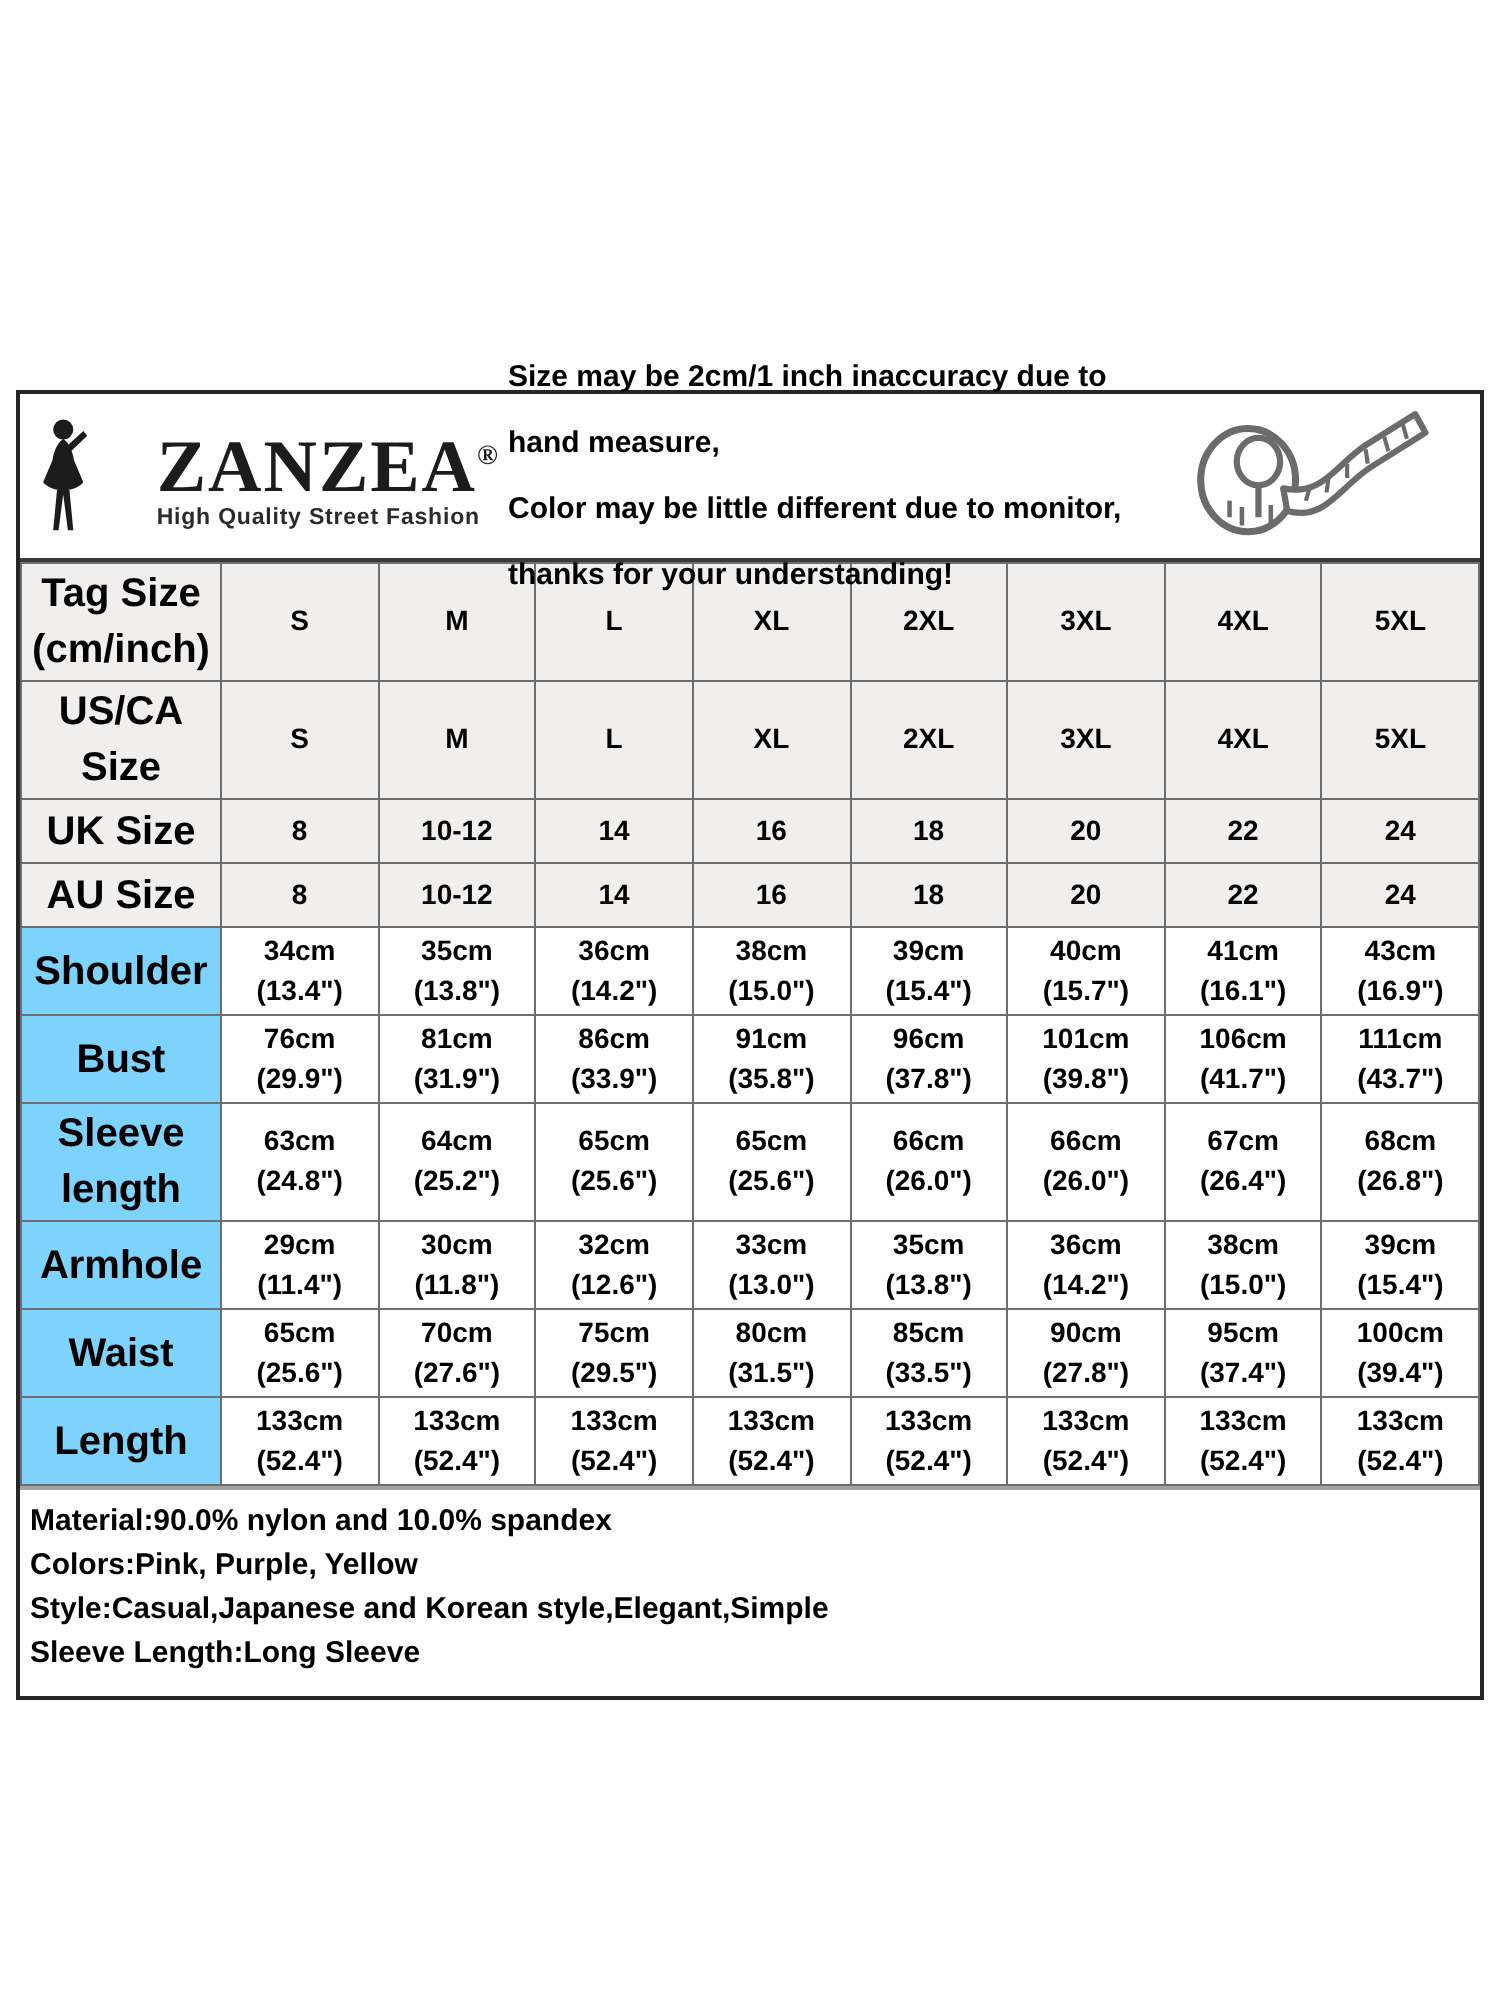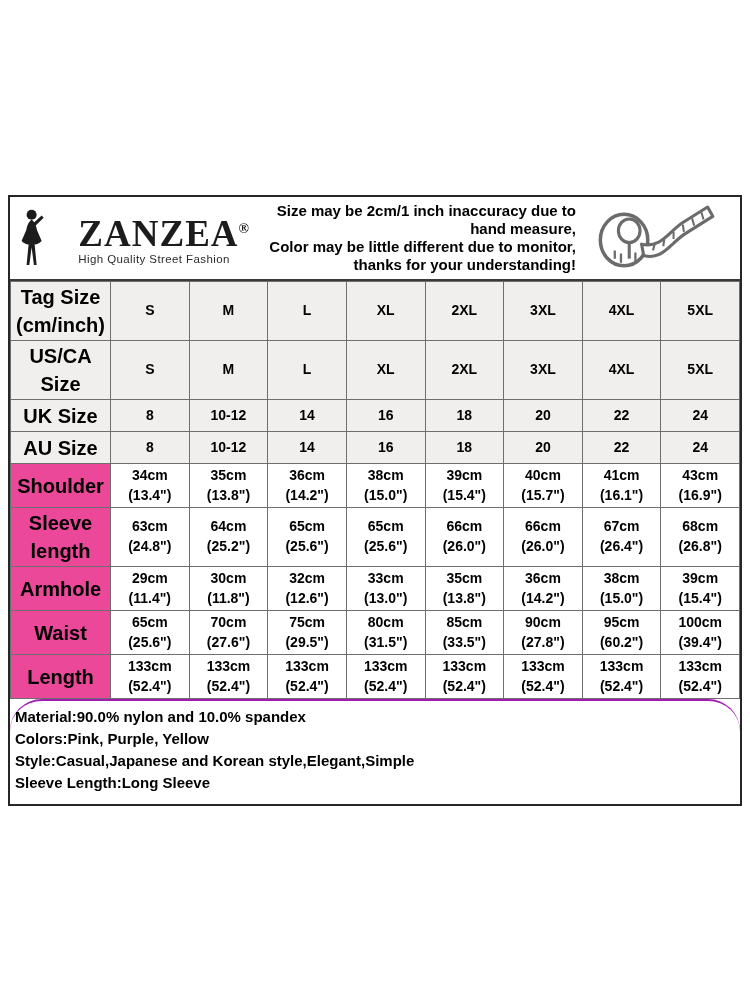--- a/index.html
+++ b/index.html
@@ -15,44 +15,44 @@
   .header {
     display:flex; align-items:center;
     height:84px; padding:4px 10px;
     border-bottom:2px solid #3a3a3a;
   }
   .logo { display:flex; align-items:center; width:230px; flex:0 0 auto;gap:28px; }
   .logo-text { margin-left:4px; }
   .brand-line { font-family:"Liberation Serif", serif; font-weight:bold; color:#1c1c1c;
                 font-size:37px; line-height:36px; letter-spacing:1px; }
   .brand-line sup { font-size:14px; vertical-align:super; }
-  .tagline { font-size:11.5px; font-weight:normal; color:#2b2b2b; letter-spacing:0.4px; margin-top:1px; }
-  .notice { flex:1 1 auto; text-align:right; font-size:15px; font-weight:bold; line-height:18px; padding:0 4px; }
+  .tagline { font-size:11.5px; font-weight:bold; color:#2b2b2b; letter-spacing:0.4px; margin-top:1px; }
+  .notice { flex:1 1 auto; text-align:left; font-size:15px; font-weight:bold; line-height:33px; padding:0 4px; }
   .tape { flex:0 0 auto; width:150px; display:flex; justify-content:center; }
   
   table { width:100%; border-collapse:collapse; table-layout:fixed; }
   td {
     border:1px solid #6e6e6e;
     text-align:center; vertical-align:middle;
     font-size:14px; font-weight:bold;
     white-space:pre-line; line-height:1.4;
     padding:1px 2px;
   }
   col.lblcol { width:100px; }
   tr.r-tag td { height:37px; }
   tr.r-size td { height:32px; }
   tr.r-measure td { height:44px; }
   tr.r-tag td, tr.r-size td { background:#f1efed; }
-  tr.r-measure td.lbl { background:#ec4899; }
+  tr.r-measure td.lbl { background:#7dd3fc; }
   td.lbl { font-size:20px; }
   
   .details {
-    border-top:2px solid #a21caf;
+    border-top:2px solid #a3a3a3;
     padding:5px 0 10px 5px;
-    font-size:15px; font-weight:bold; line-height:22px;border-radius:32px;
+    font-size:15px; font-weight:bold; line-height:22px;
   }
   svg { display:block; }
 </style>
 </head>
 <body>
 
 <div class="sheet">
 
   <div class="header">
     <div class="logo">
@@ -155,20 +155,39 @@
           <td>39cm
 (15.4")</td>
           <td>40cm
 (15.7")</td>
           <td>41cm
 (16.1")</td>
           <td>43cm
 (16.9")</td>
       </tr>
       <tr class="r-measure">
+        <td class="lbl">Bust</td>
+        <td>76cm
+(29.9")</td>
+          <td>81cm
+(31.9")</td>
+          <td>86cm
+(33.9")</td>
+          <td>91cm
+(35.8")</td>
+          <td>96cm
+(37.8")</td>
+          <td>101cm
+(39.8")</td>
+          <td>106cm
+(41.7")</td>
+          <td>111cm
+(43.7")</td>
+      </tr>
+      <tr class="r-measure">
         <td class="lbl">Sleeve length</td>
         <td>63cm
 (24.8")</td>
           <td>64cm
 (25.2")</td>
           <td>65cm
 (25.6")</td>
           <td>65cm
 (25.6")</td>
           <td>66cm
@@ -207,21 +226,21 @@
 (27.6")</td>
           <td>75cm
 (29.5")</td>
           <td>80cm
 (31.5")</td>
           <td>85cm
 (33.5")</td>
           <td>90cm
 (27.8")</td>
           <td>95cm
-(60.2")</td>
+(37.4")</td>
           <td>100cm
 (39.4")</td>
       </tr>
       <tr class="r-measure">
         <td class="lbl">Length</td>
         <td>133cm
 (52.4")</td>
           <td>133cm
 (52.4")</td>
           <td>133cm

